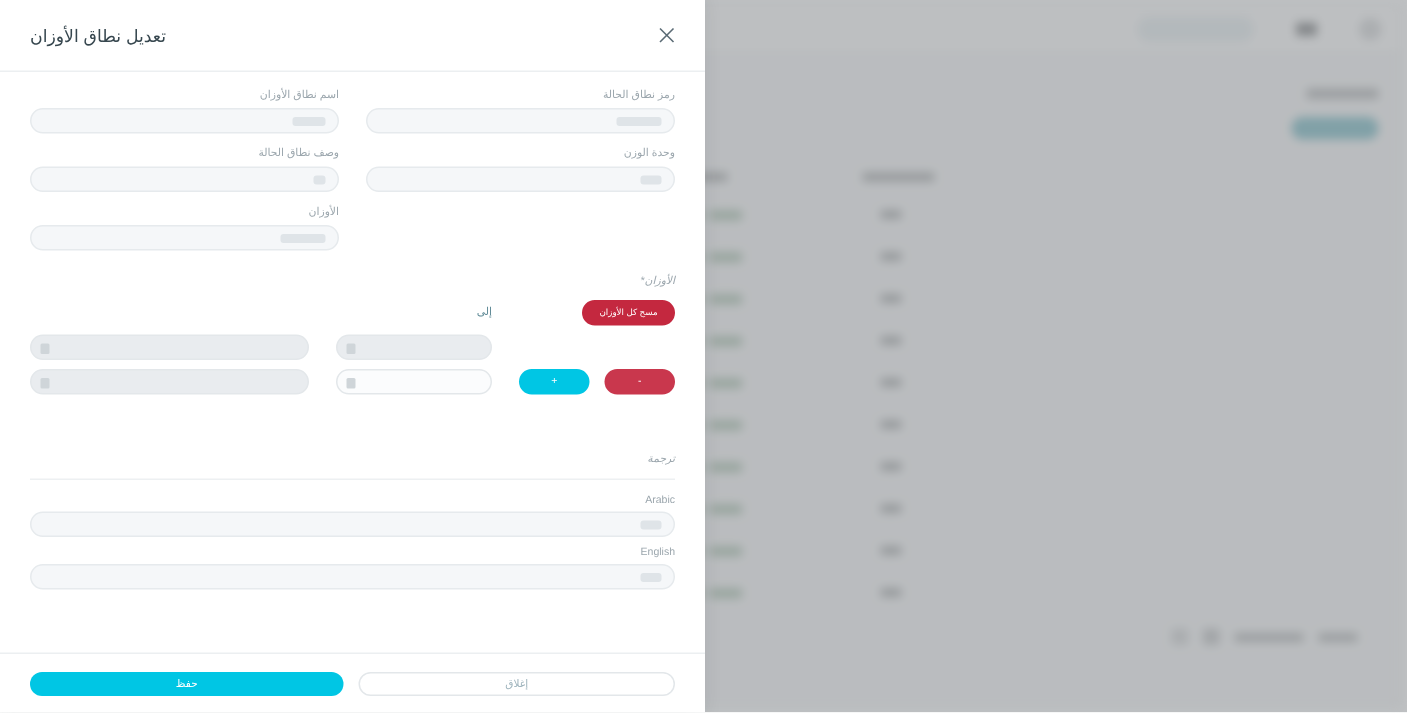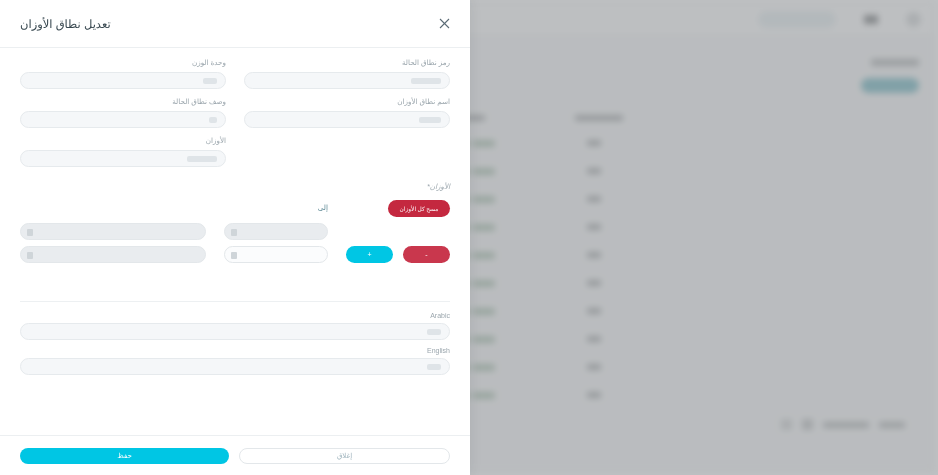--- a/index.html
+++ b/index.html
@@ -458,30 +458,30 @@
 
       <div class="form-grid">
 
         <div class="field">
           <label class="field-label">رمز نطاق الحالة</label>
           <div class="input">
             <span class="val-blob w1"></span>
           </div>
         </div>
         <div class="field">
+          <label class="field-label">اسم نطاق الأوزان</label>
+          <div class="input">
+            <span class="val-blob w2"></span>
+          </div>
+        </div>
+
+        <div class="field">
           <label class="field-label">وحدة الوزن</label>
           <div class="input">
             <span class="val-blob w3"></span>
-          </div>
-        </div>
-
-        <div class="field">
-          <label class="field-label">اسم نطاق الأوزان</label>
-          <div class="input">
-            <span class="val-blob w2"></span>
           </div>
         </div>
         <div class="field">
           <label class="field-label">وصف نطاق الحالة</label>
           <div class="input">
             <span class="val-blob w4"></span>
           </div>
         </div>
 
         <div class="field right-col-only" style="grid-column:2/3">
@@ -520,20 +520,21 @@
           <div class="sel white">
               <span class="caret"></span>
             </div>
           <div class="sel">
               <span class="caret"></span>
             </div>
         </div>
       </div>
 
       <div style="margin-top:38px">
+        <div class="section-label">ترجمة</div>
         <div class="divider"></div>
 
         <div class="trans-field">
           <label class="trans-label">Arabic</label>
           <div class="input">
             <span class="val-blob w3"></span>
           </div>
         </div>
 
         <div class="trans-field">

